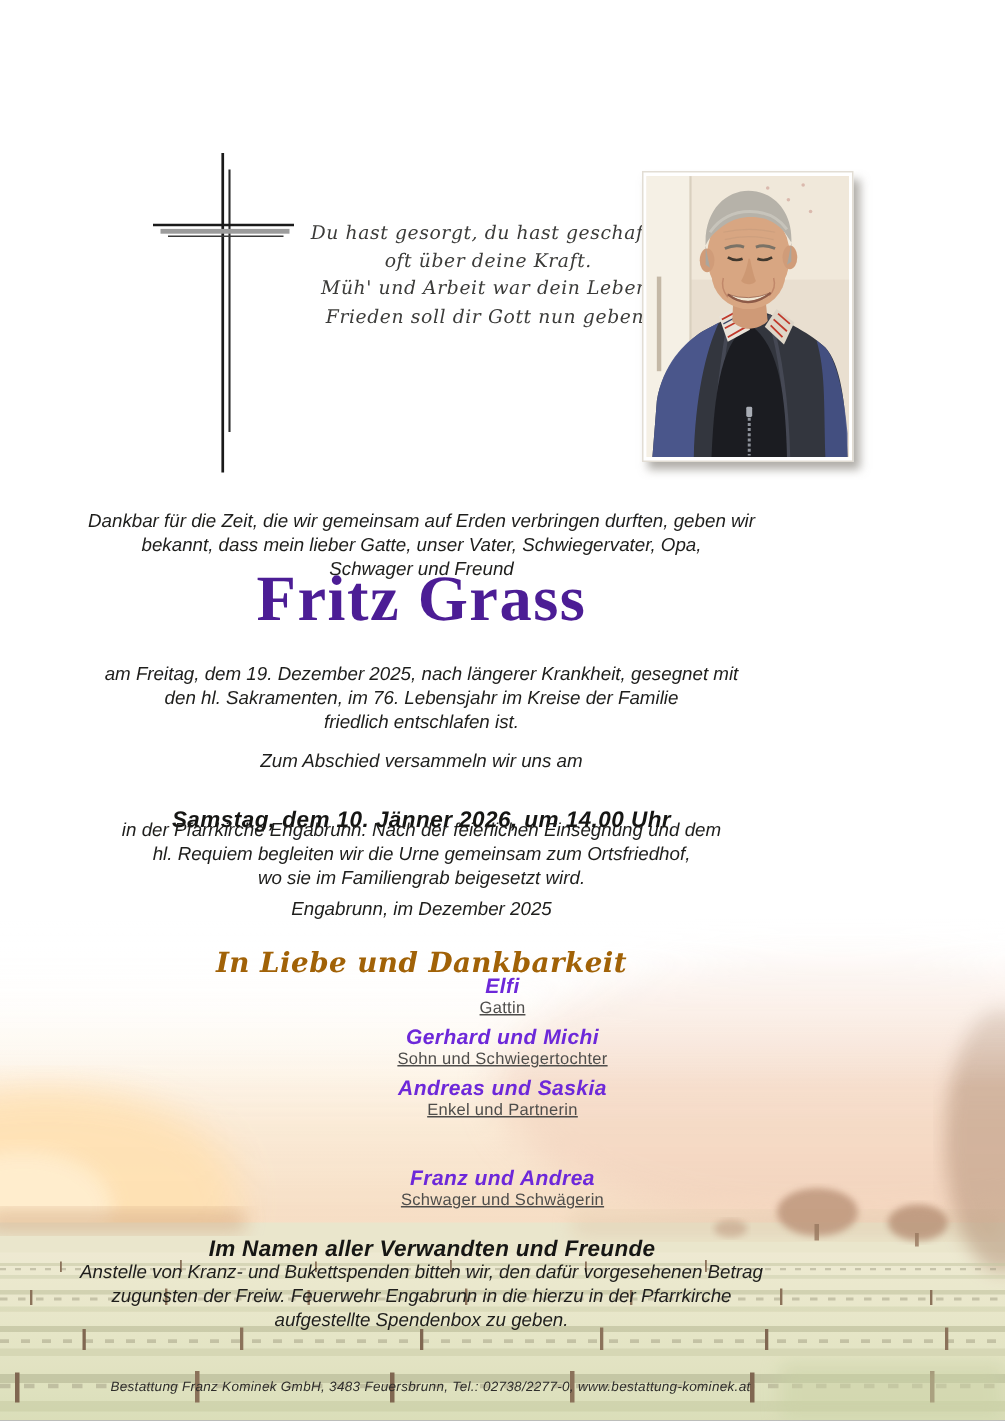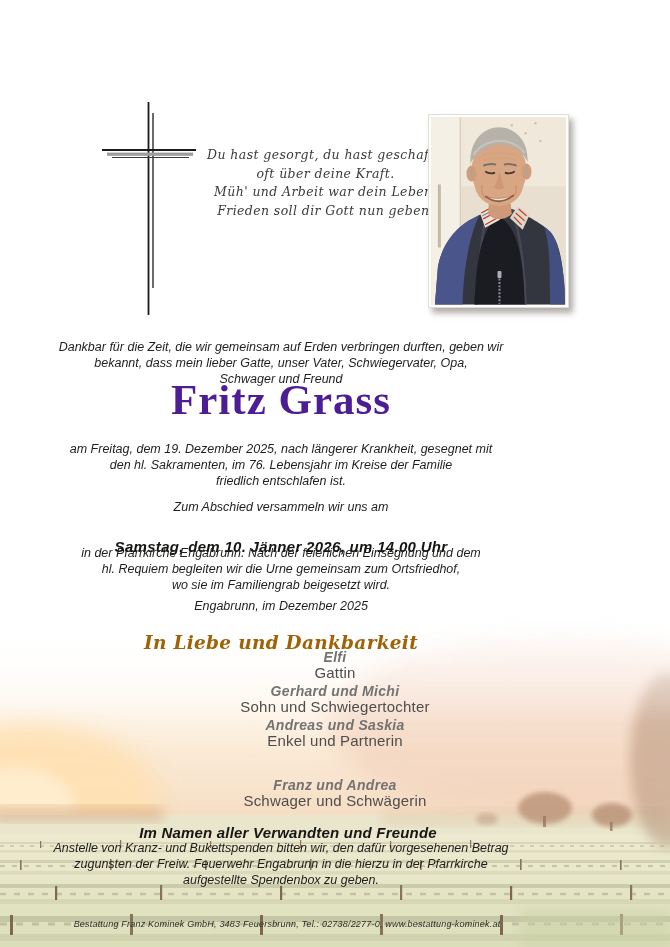--- a/index.html
+++ b/index.html
@@ -31,22 +31,22 @@
     font-family:"Liberation Serif",serif;
     font-size:43px;line-height:46px;letter-spacing:1px;color:#4c1d95;
   }
   .bold-it{font-style:italic;font-weight:bold;margin-top:32px;}
   .farewell-dt{font-size:15px;letter-spacing:.3px;color:#151513;}
   .closing{
     font-family:"DejaVu Serif",serif;font-style:italic;font-weight:bold;
     font-size:18.5px;letter-spacing:.3px;color:#a16207;
   }
   .mourner{position:absolute;left:0;width:670px;text-align:center;z-index:2;}
-  .m-name{font-style:italic;font-weight:bold;font-size:14px;line-height:15px;letter-spacing:.3px;color:#737373;}
-  .m-rel{font-size:15px;line-height:13px;margin-top:1px;color:#4e4d4b;letter-spacing:.2px;}
+  .m-name{font-style:italic;font-weight:bold;font-size:14px;line-height:15px;letter-spacing:.3px;color:#6d28d9;}
+  .m-rel{font-size:11px;line-height:13px;margin-top:1px;color:#4e4d4b;letter-spacing:.2px;text-decoration:underline;}
   .in-name{font-size:15px;letter-spacing:.2px;color:#161614;padding-left:14px;}
   .footer-line{font-style:italic;font-size:9px;letter-spacing:.2px;color:#2e2d2b;padding-left:12px;}
   .bg{position:absolute;left:0;top:610px;width:670px;height:337px;z-index:0;pointer-events:none;}
 </style>
 </head>
 <body>
 
 <div class="page">
 
   <svg class="bg" viewBox="0 0 670 337" aria-hidden="true">

